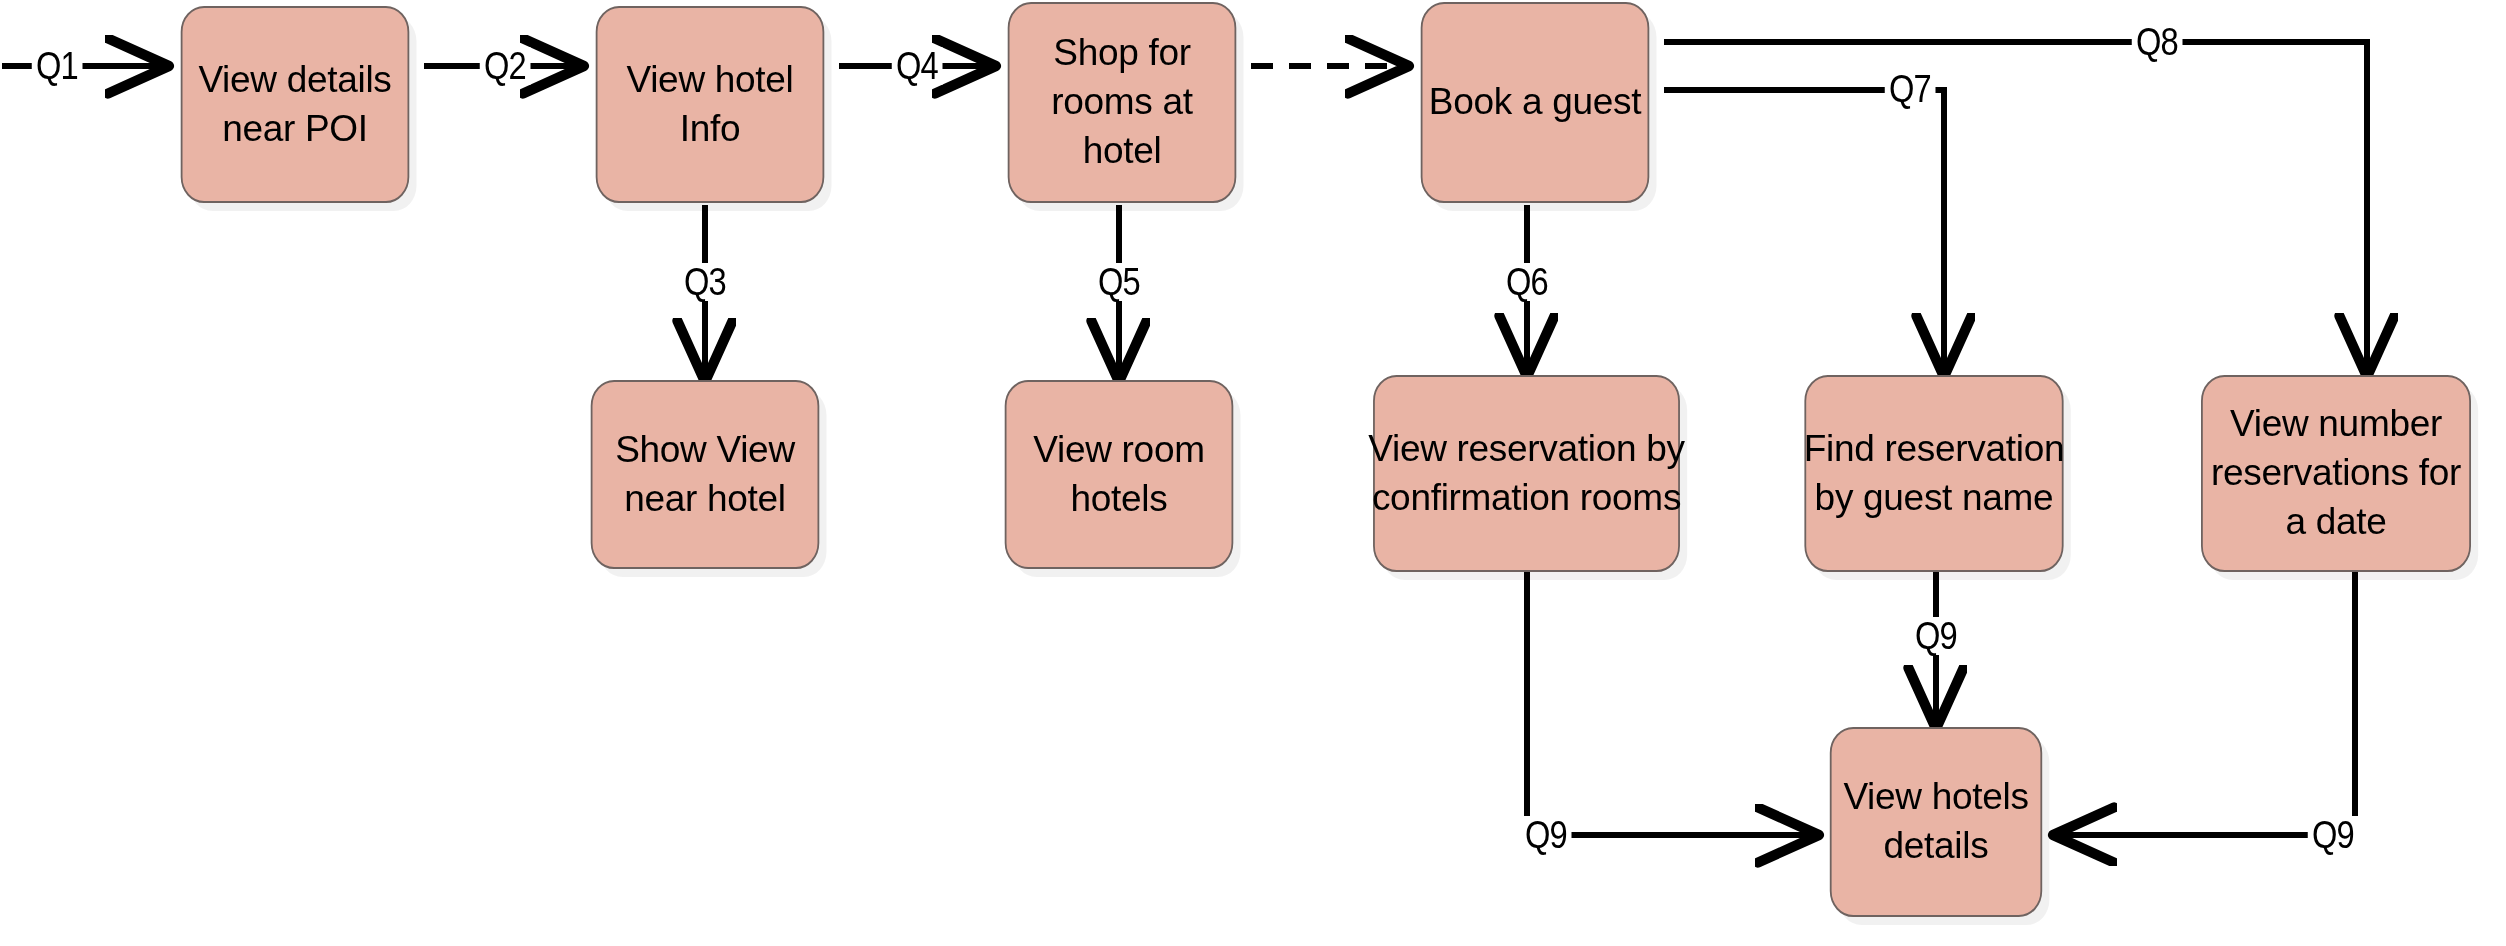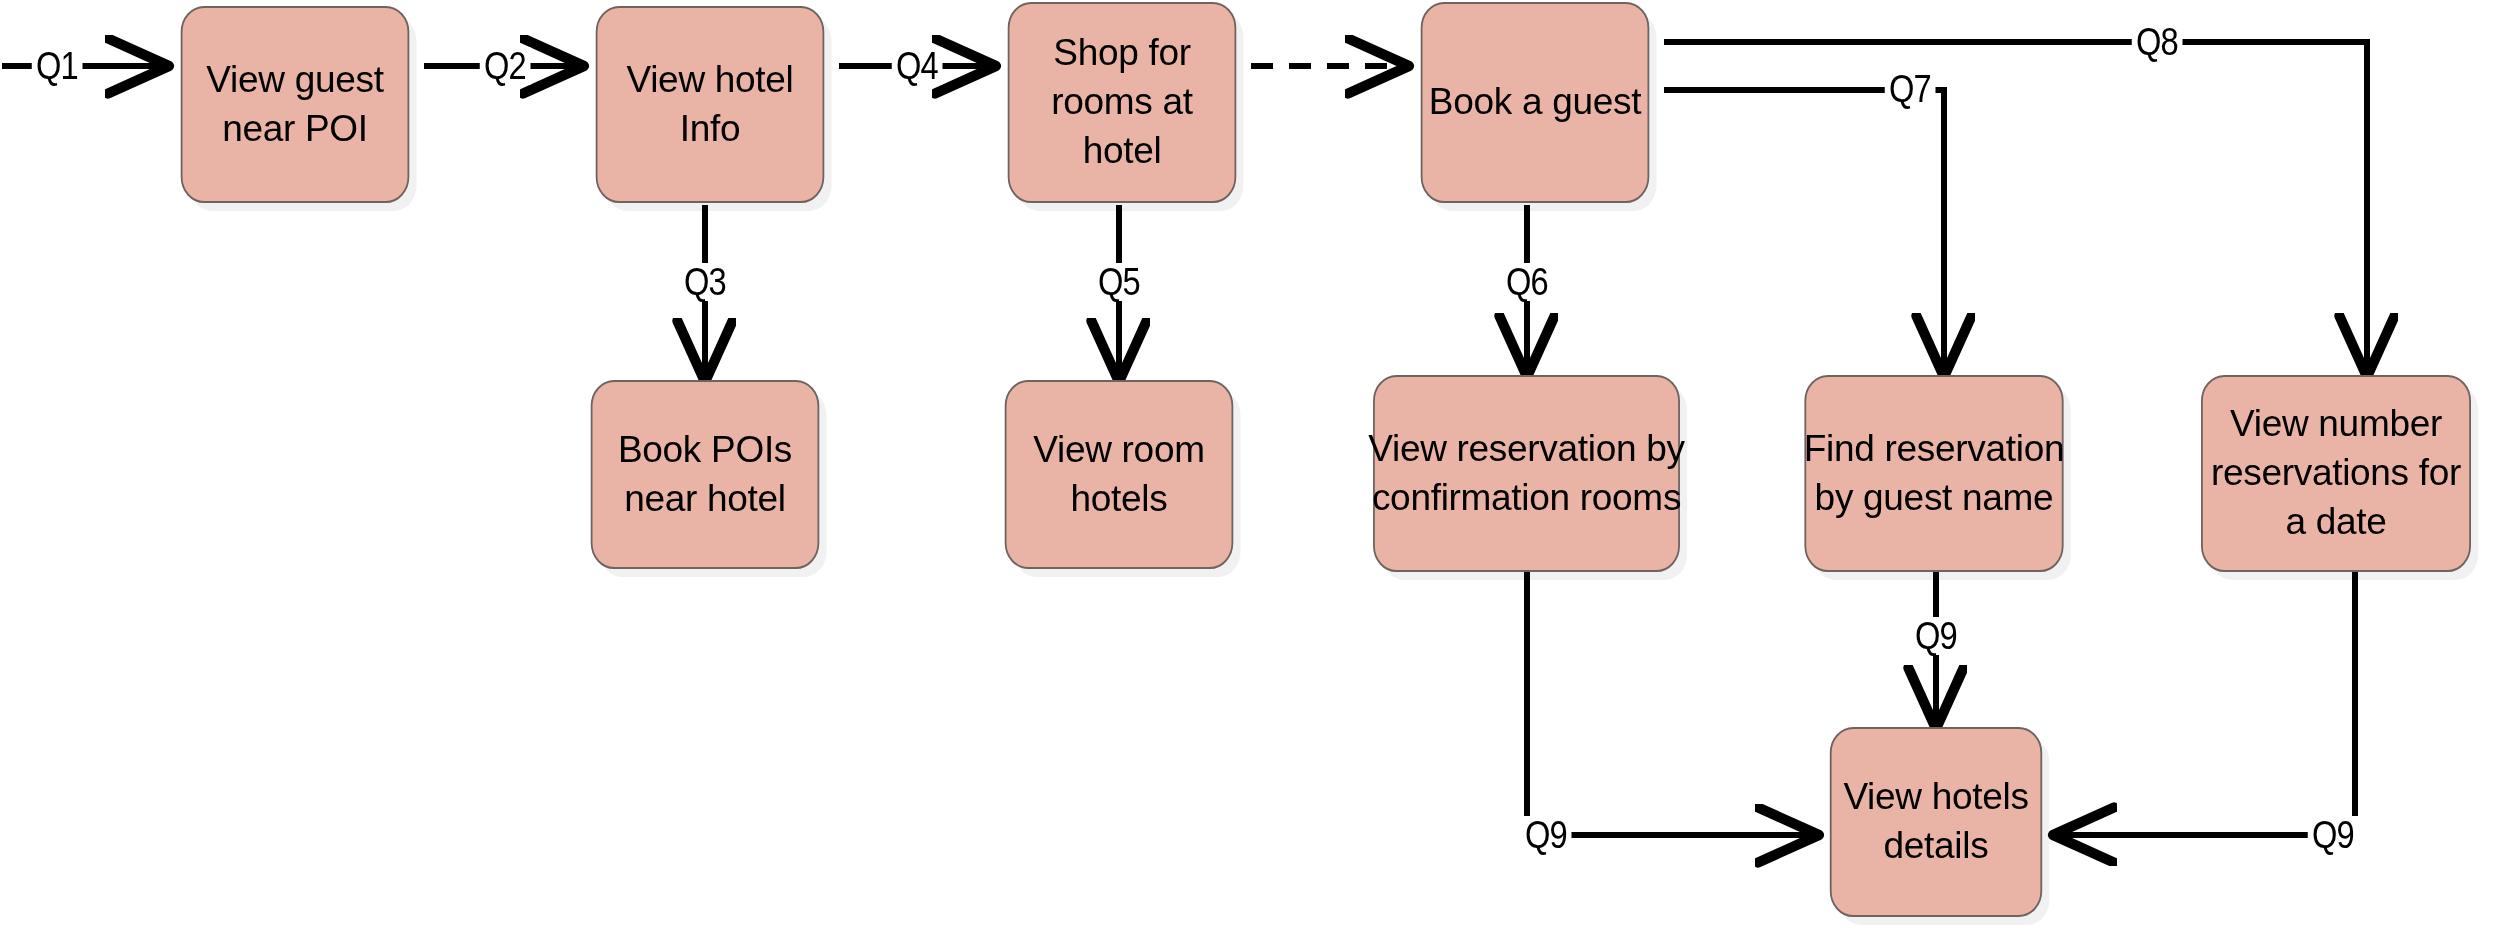--- a/index.html
+++ b/index.html
@@ -88,37 +88,37 @@
 
       <path d="M1936,572 L1936,723" marker-end="url(#arrow)"></path>
 
       <path d="M1527,572 L1527,835 L1813,835" marker-end="url(#arrow)"></path>
 
       <path d="M2355,572 L2355,835 L2059,835" marker-end="url(#arrow)"></path>
     </g>
   </svg>
 
   <div class="node" style="left:168px;top:6px;width:254px;height:197px;">
-    <span class="nlabel">View guest near POI</span>
+    <span class="nlabel">View details near POI</span>
   </div>
 
   <div class="node" style="left:583px;top:6px;width:254px;height:197px;">
     <span class="nlabel">View hotel Info</span>
   </div>
 
   <div class="node" style="left:995px;top:2px;width:254px;height:201px;">
     <span class="nlabel">Shop for rooms at hotel</span>
   </div>
 
   <div class="node" style="left:1408px;top:2px;width:254px;height:201px;">
     <span class="nlabel">Book a guest</span>
   </div>
 
   <div class="node" style="left:578px;top:380px;width:254px;height:189px;">
-    <span class="nlabel">Book POIs near hotel</span>
+    <span class="nlabel">Show View near hotel</span>
   </div>
 
   <div class="node" style="left:992px;top:380px;width:254px;height:189px;">
     <span class="nlabel">View room hotels</span>
   </div>
 
   <div class="node" style="left:1356px;top:375px;width:341px;height:197px;">
     <span class="nlabel">View reservation by confirmation rooms</span>
   </div>
 

